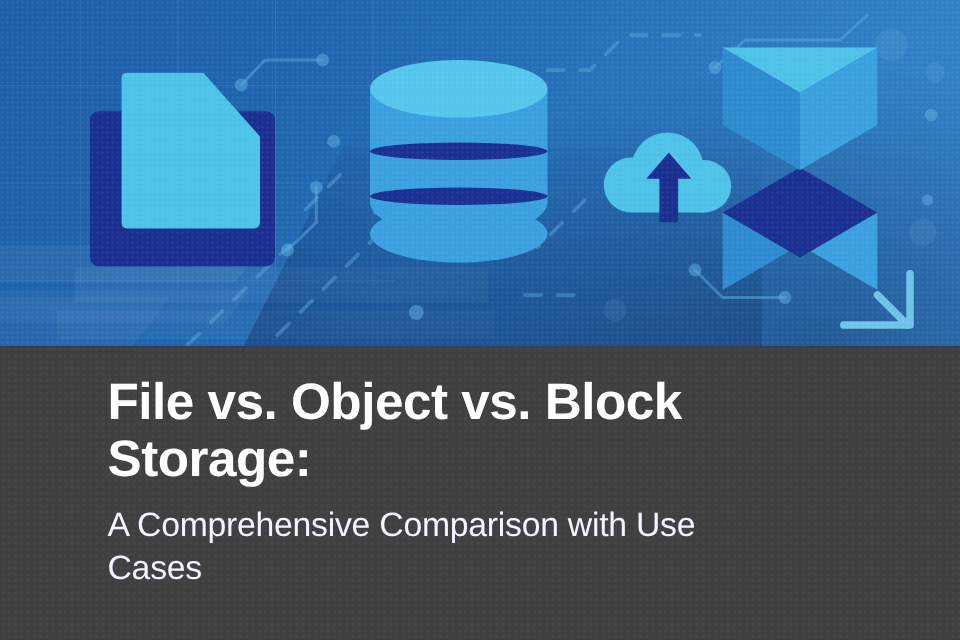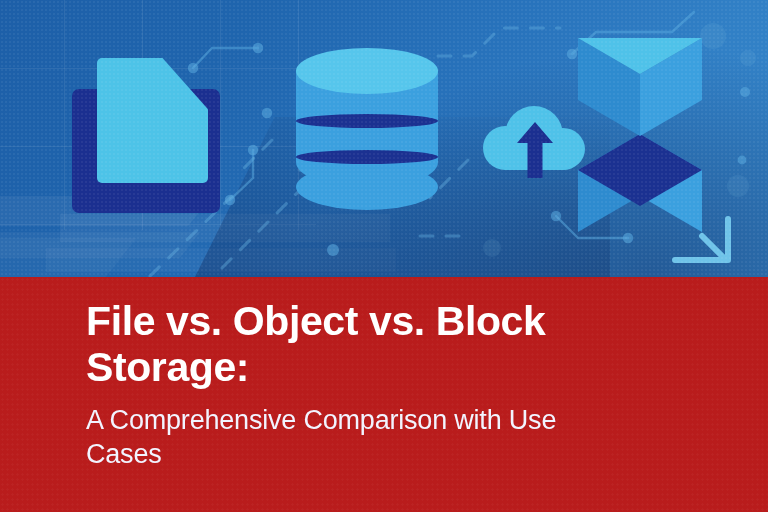--- a/index.html
+++ b/index.html
@@ -168,21 +168,21 @@
   
   .blocks-wrap { position: absolute; left: 578px; top: 38px; width: 124px; height: 194px; }
 
   
   .title-band {
     position: absolute;
     left: 0;
     top: 277px;
     width: 768px;
     height: 235px;
-    background: #b91c1c;
+    background: #404040;
   }
   .title-band-dots {
     position: absolute; inset: 0;
     background-image: radial-gradient(rgba(255,255,255,0.030) 1px, transparent 1.1px);
     background-size: 5px 5px;
   }
   .title-inner {
     position: absolute;
     left: 86px;
     top: 21px;

